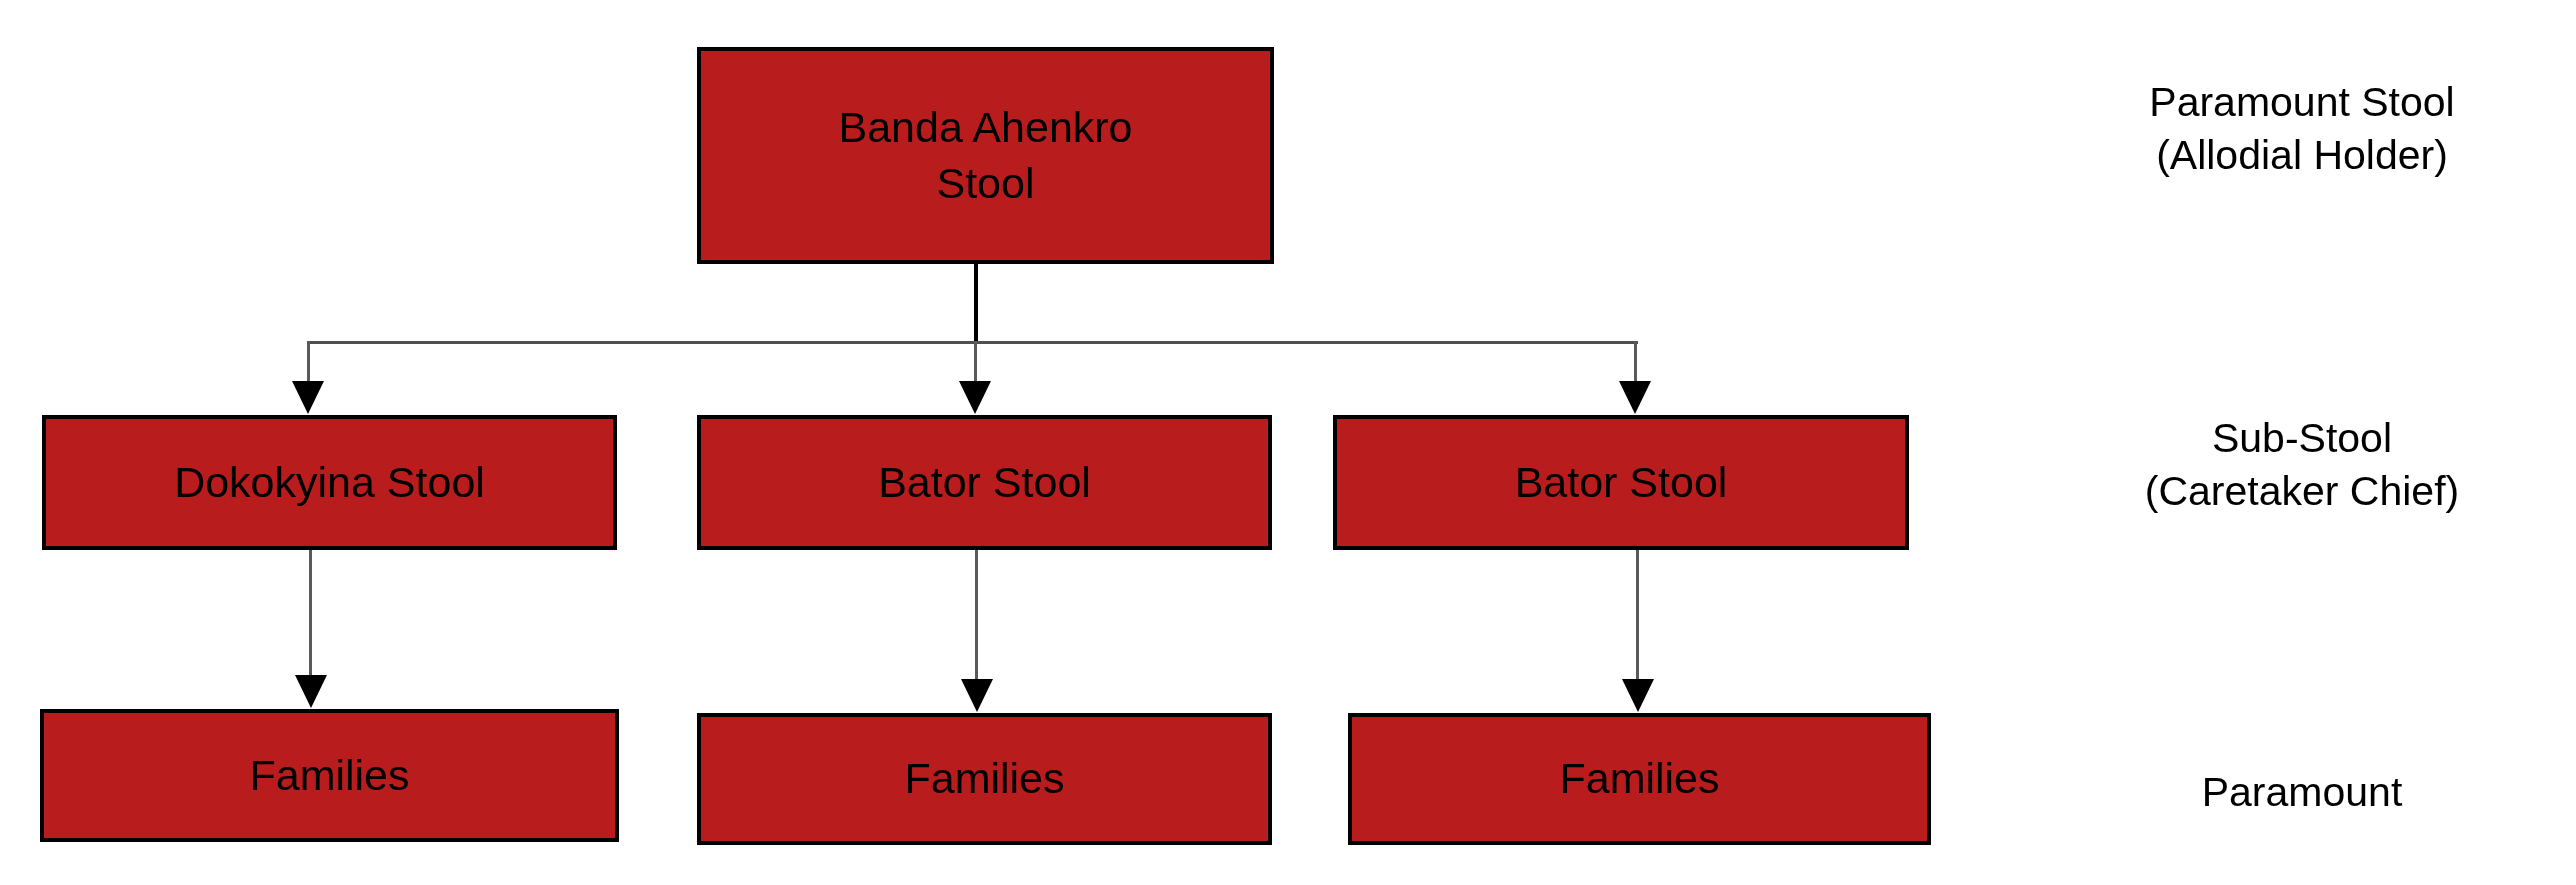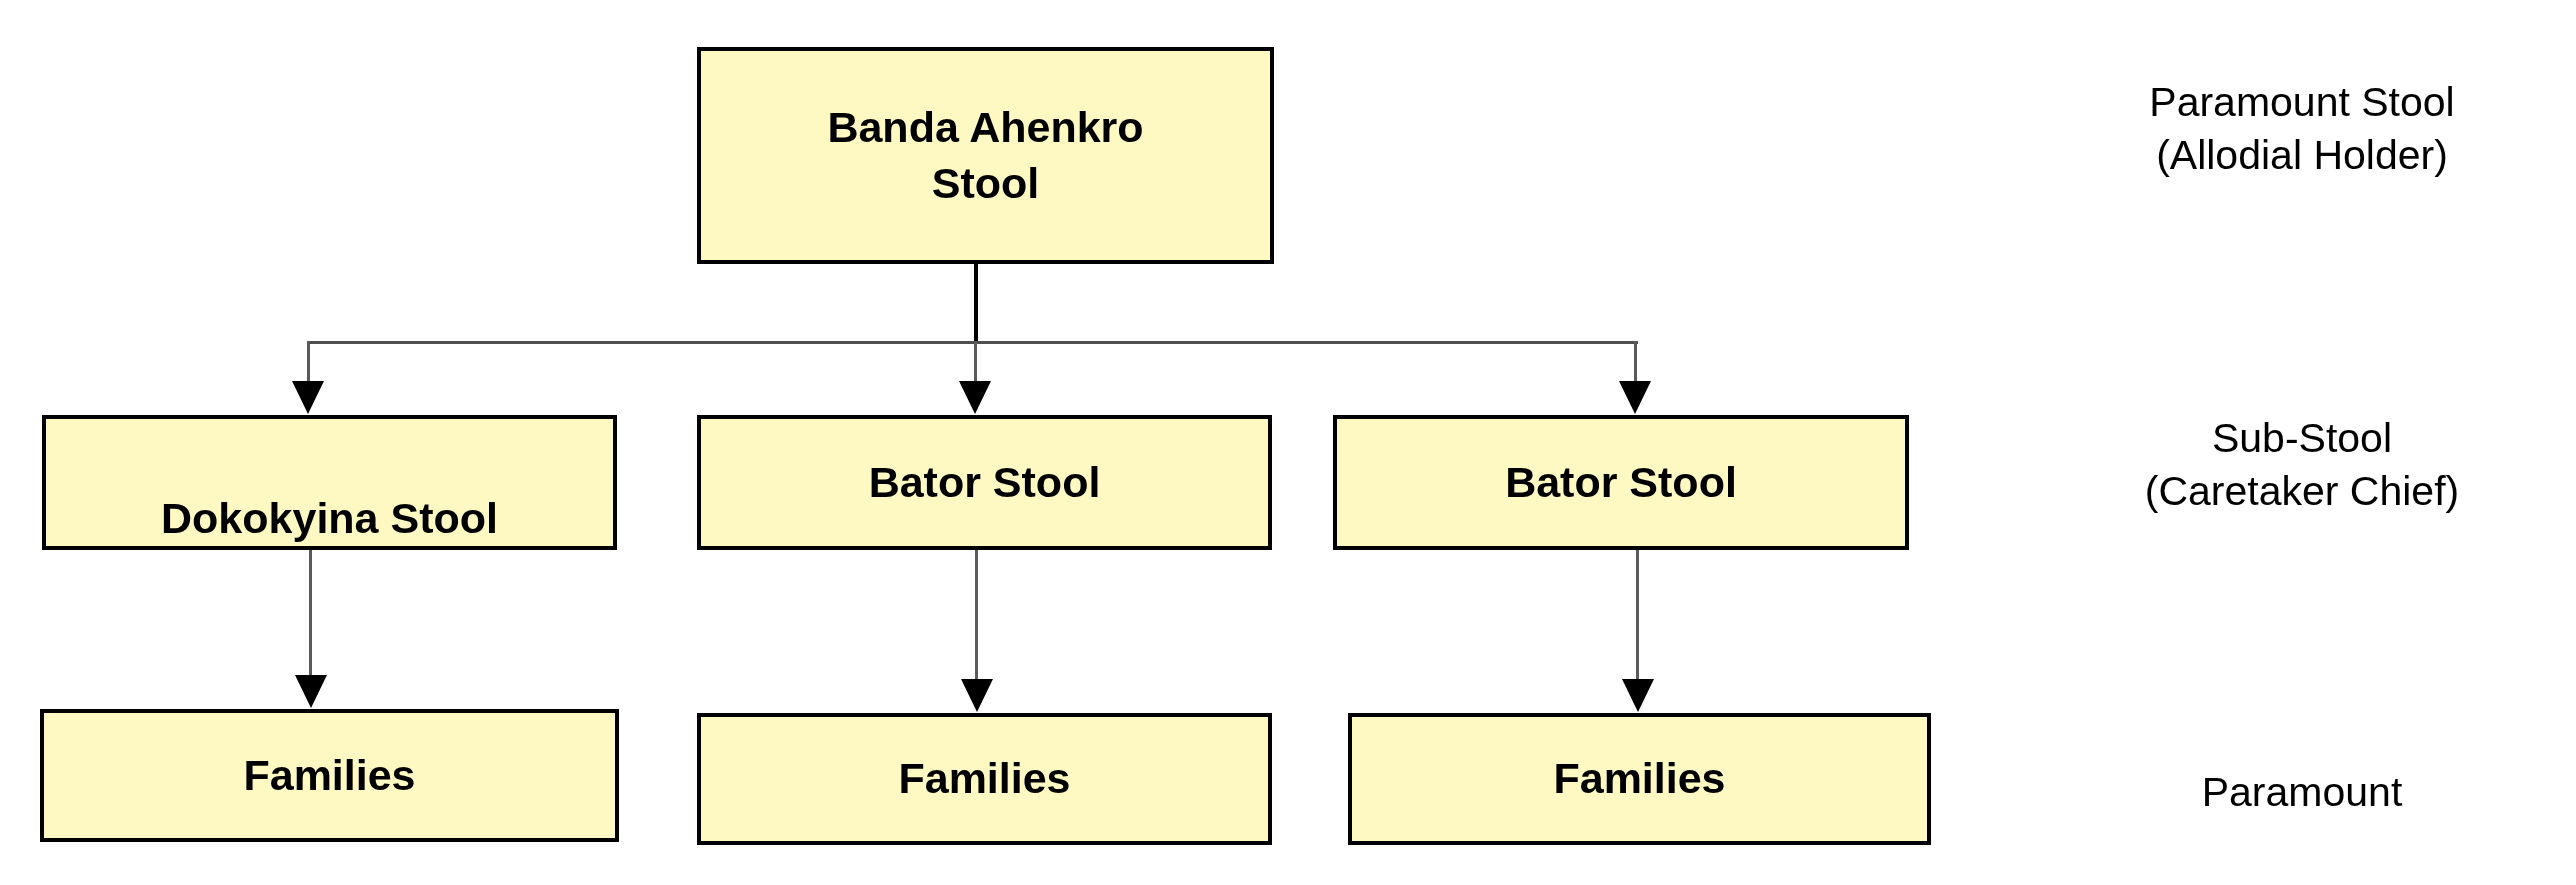--- a/index.html
+++ b/index.html
@@ -13,30 +13,30 @@
   #canvas {
     position: relative;
     width: 2576px;
     height: 885px;
     background: #ffffff;
     overflow: hidden;
   }
   .node {
     position: absolute;
     box-sizing: border-box;
-    background: #fef9c3;
+    background: #b91c1c;
     border: 4.8px solid #000000;
     display: flex;
     align-items: center;
     justify-content: center;
     text-align: center;
     color: #000000;
     font-size: 43px;
     line-height: 1.28;
-    font-weight: 700;
+    font-weight: 400;
   }
   .node-label {
     display: block;
     white-space: pre-line;
   }
   .tier-label {
     position: absolute;
     color: #000000;
     font-size: 41px;
     line-height: 1.30;
@@ -71,21 +71,21 @@
 </head>
 <body>
 
 <div id="canvas">
 
   <div class="node" style="left:697px; top:47px; width:577px; height:217px;">
     <span class="node-label">Banda Ahenkro
 Stool</span>
   </div>
 
-  <div class="node" style="left:42px; top:415px; width:575px; height:135px;align-items:flex-end;">
+  <div class="node" style="left:42px; top:415px; width:575px; height:135px;">
     <span class="node-label">Dokokyina Stool</span>
   </div>
 
   <div class="node" style="left:697px; top:415px; width:575px; height:135px;">
     <span class="node-label">Bator Stool</span>
   </div>
 
   <div class="node" style="left:1333px; top:415px; width:576px; height:135px;">
     <span class="node-label">Bator Stool</span>
   </div>

